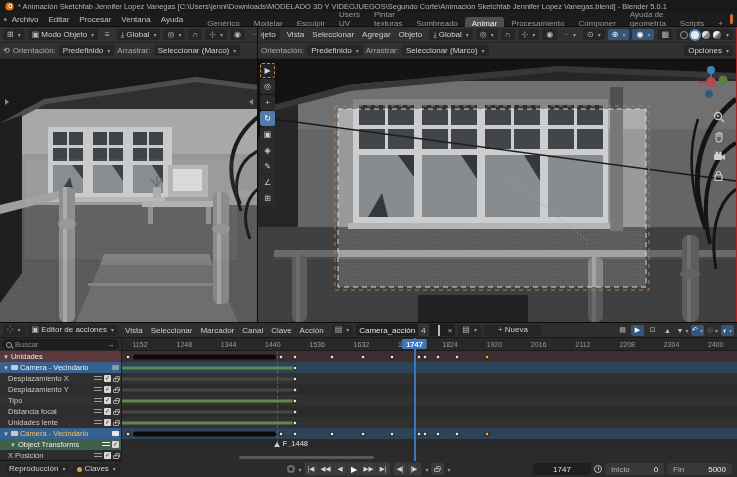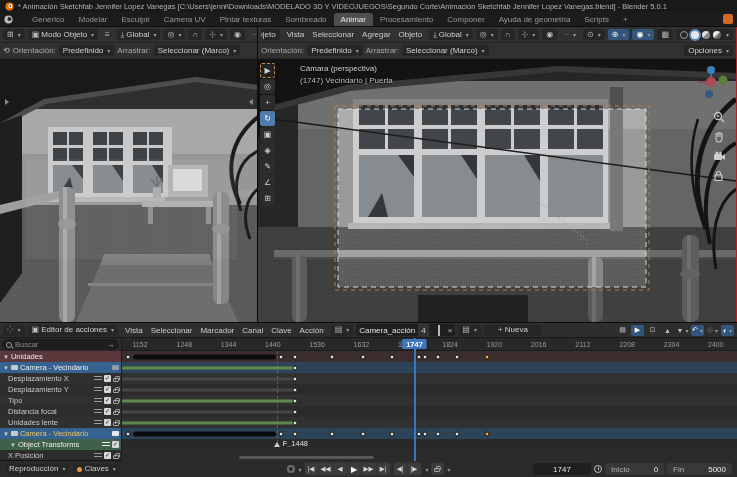--- a/index.html
+++ b/index.html
@@ -120,25 +120,32 @@
         <circle cx="6" cy="4.4" r="1.1" fill="#265787"></circle>
       </svg>
     <span>* Animación Sketchfab Jennifer Lopez Vanegas [C:\Users\jenni\Downloads\MODELADO 3D Y VIDEOJUEGOS\Segundo Corte\Animación Sketchfab Jennifer Lopez Vanegas.blend] - Blender 5.0.1</span>
   </div>
 
   <div class="menubar">
     <svg width="9" height="9" viewBox="0 0 10 10">
         <circle cx="5" cy="5" r="4.5" fill="#bdbdbd"></circle>
         <circle cx="6" cy="4.4" r="2.2" fill="#2c2c2c"></circle>
       </svg>
+    <div id="top-menus" style="display:flex">
+        <span class="menu-item">Archivo</span>
+        <span class="menu-item">Editar</span>
+        <span class="menu-item">Procesar</span>
+        <span class="menu-item">Ventana</span>
+        <span class="menu-item">Ayuda</span>
+      </div>
     <div id="workspace-tabs" class="tabs">
         <span class="tab">Genérico</span>
         <span class="tab">Modelar</span>
         <span class="tab">Esculpir</span>
-        <span class="tab">Camera UV</span>
+        <span class="tab">Users UV</span>
         <span class="tab">Pintar texturas</span>
         <span class="tab">Sombreado</span>
         <span class="tab active">Animar</span>
         <span class="tab">Procesamiento</span>
         <span class="tab">Componer</span>
         <span class="tab">Ayuda de geometría</span>
         <span class="tab">Scripts</span>
         <span class="tab plus">+</span>
       </div>
     <div class="winops"></div>
@@ -421,24 +428,20 @@
             <div class="tool">◎</div>
             <div class="tool">+</div>
             <div class="tool active">↻</div>
             <div class="tool">▣</div>
             <div class="tool">◈</div>
             <div class="tool">✎</div>
             <div class="tool">∠</div>
             <div class="tool">⊞</div>
           </div>
 
-        <div class="cam-overlay" style="top:4px">
-          <div>Cámara (perspectiva)</div>
-          <div class="l2">(1747) Vecindario | Puerta</div>
-        </div>
 
         <div class="navgizmo" style="top:6px">
           <svg width="34" height="34" viewBox="0 0 34 34">
             <line x1="17" y1="17" x2="17" y2="5" stroke="#3b83bd" stroke-width="1.5"></line>
             <line x1="17" y1="17" x2="4" y2="17" stroke="#9f3c48" stroke-width="1.5"></line>
             <circle cx="17" cy="5" r="4" fill="#3b83bd"></circle>
             <circle cx="17" cy="17" r="5" fill="#b04a56"></circle>
             <circle cx="29" cy="15" r="4.5" fill="#5c7f3a"></circle>
             <circle cx="15" cy="29" r="4" fill="#34597c"></circle>
           </svg>

